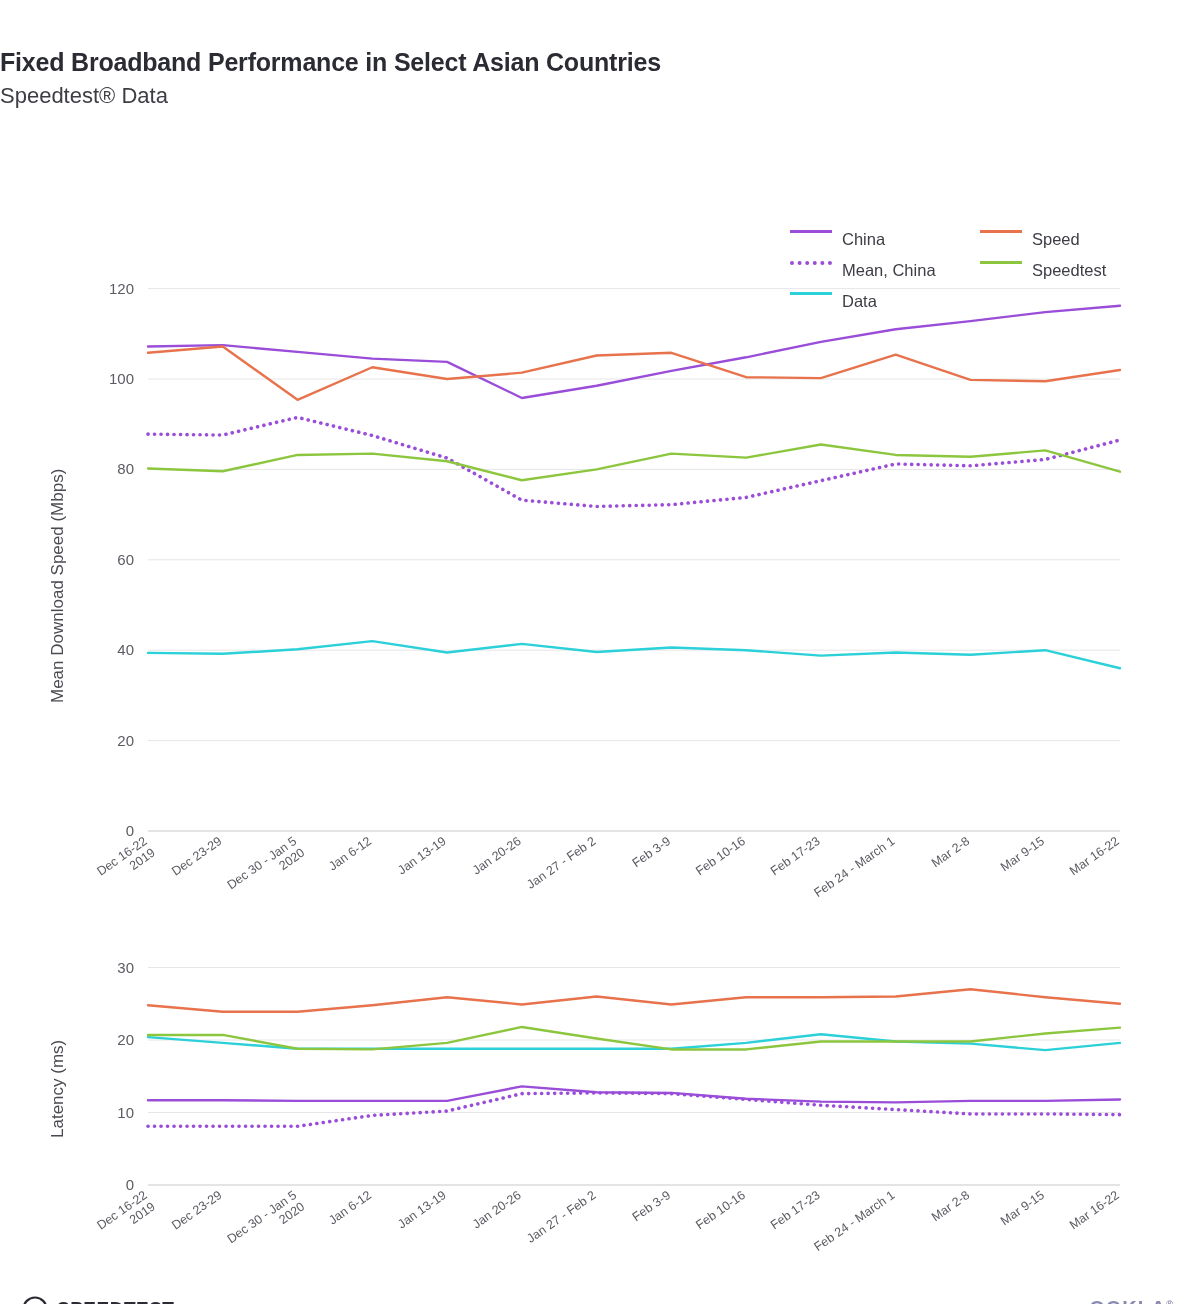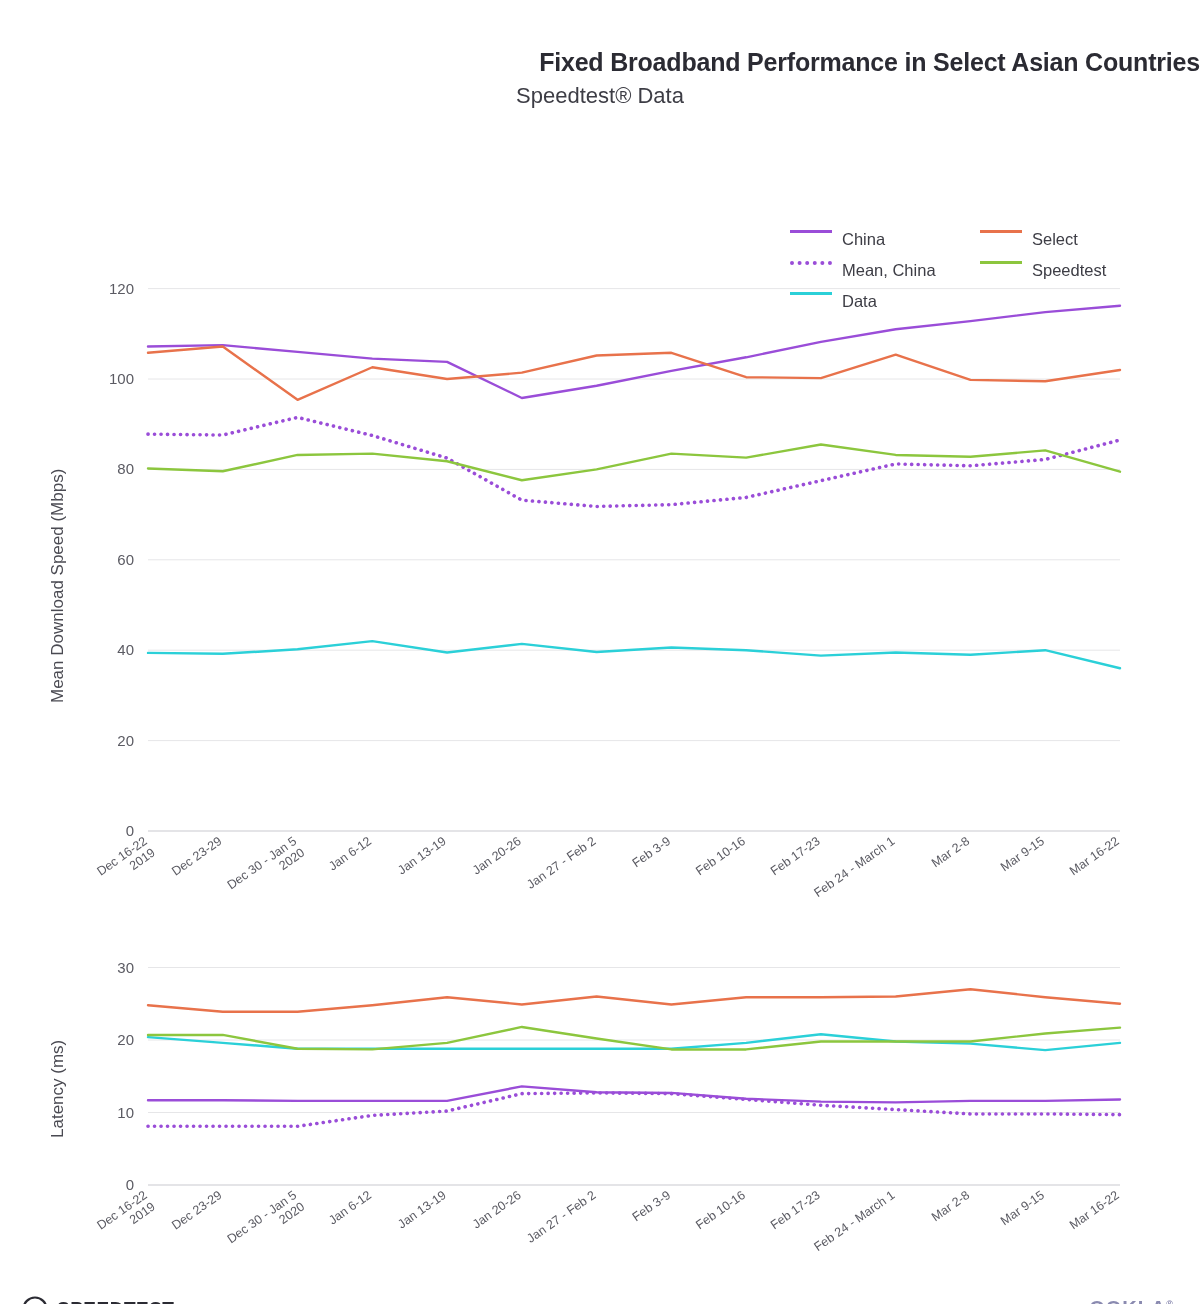--- a/index.html
+++ b/index.html
@@ -14,29 +14,29 @@
     color: #3d3d45;
     position: relative;
     overflow: hidden;
   }
   .page {
     position: relative;
     width: 1200px;
     height: 1304px;
   }
   .title {
-    text-align: right;
+    text-align: left;
     font-size: 25px;
     font-weight: bold;
     color: #2b2b33;
     letter-spacing: -0.2px;
     margin-top: 48px;
   }
   .subtitle {
-    text-align: center;
+    text-align: left;
     font-size: 22px;
     font-weight: normal;
     color: #3d3d45;
     margin-top: 6px;
   }
   .legend {
     position: absolute;
     left: 790px;
     top: 136px;
     width: 370px;
@@ -133,21 +133,21 @@
   <div class="title">Fixed Broadband Performance in Select Asian Countries</div>
   <div class="subtitle">Speedtest® Data</div>
 
   <div class="legend">
     <div class="legend-item">
       <span class="legend-line" style="border-top-color:#9a4dd8"></span>
       <span>China</span>
     </div>
     <div class="legend-item">
       <span class="legend-line" style="border-top-color:#e8724b"></span>
-      <span>Select</span>
+      <span>Speed</span>
     </div>
     <div class="legend-item">
       <span class="legend-line dotted" style="border-top-color:#9a4dd8"></span>
       <span>Mean, China</span>
     </div>
     <div class="legend-item">
       <span class="legend-line" style="border-top-color:#8cc63e"></span>
       <span>Speedtest</span>
     </div>
     <div class="legend-item">

